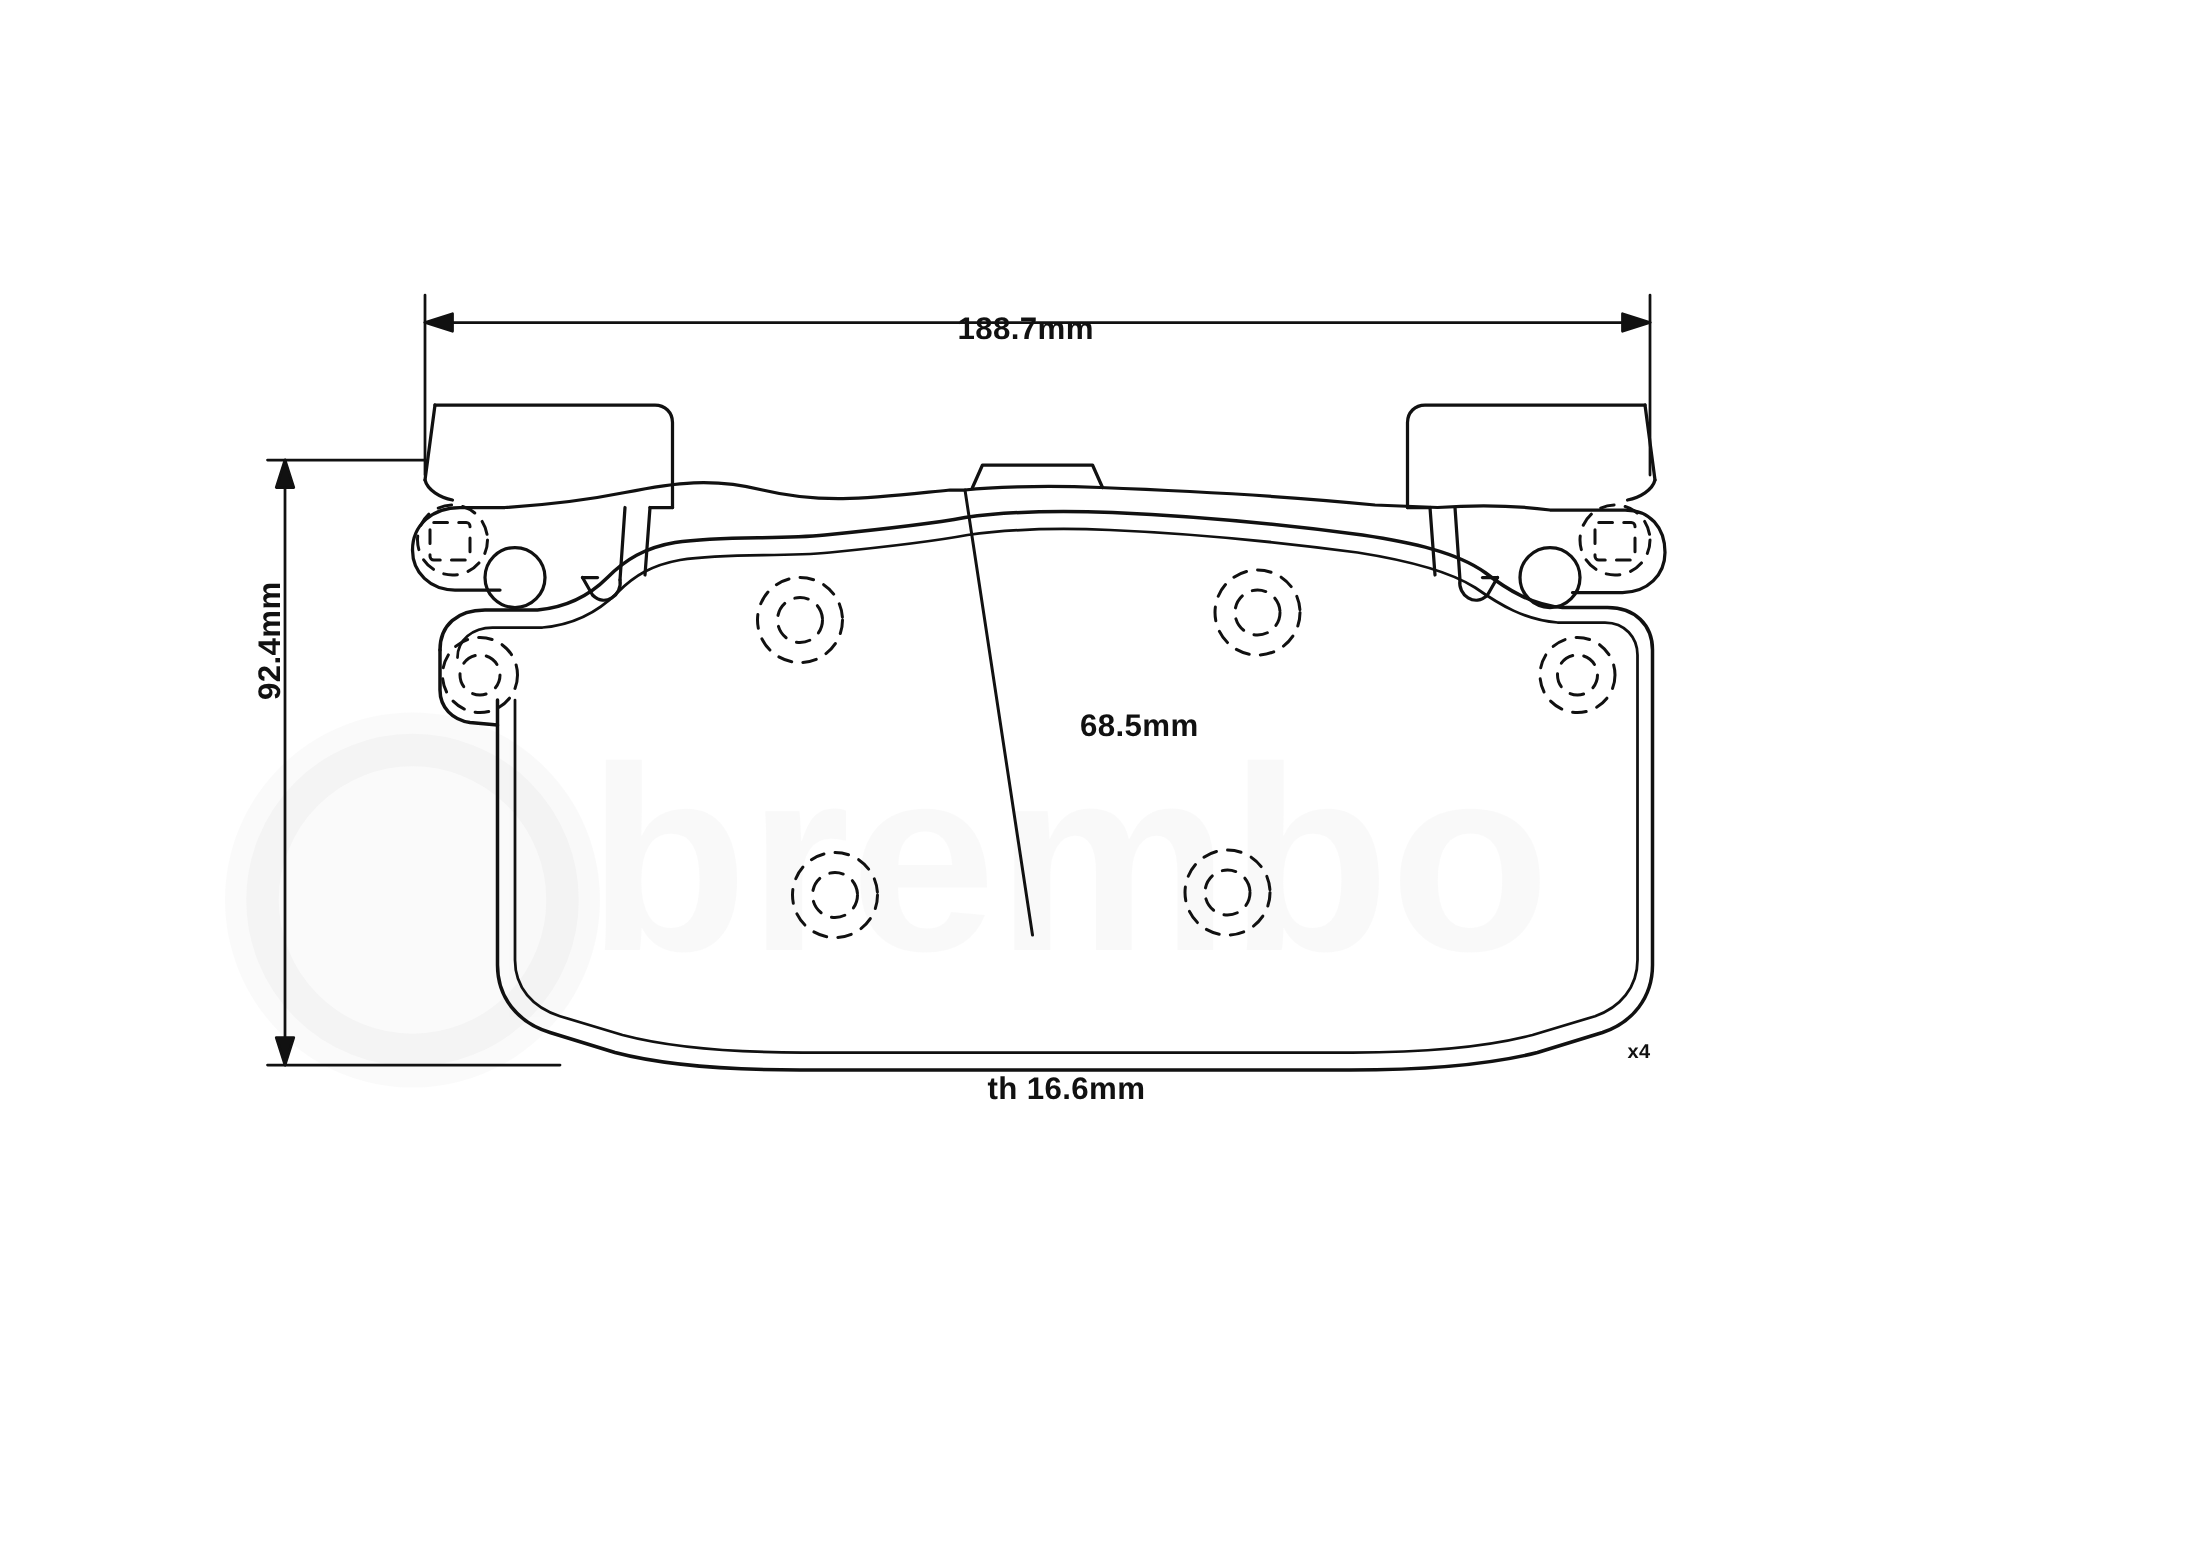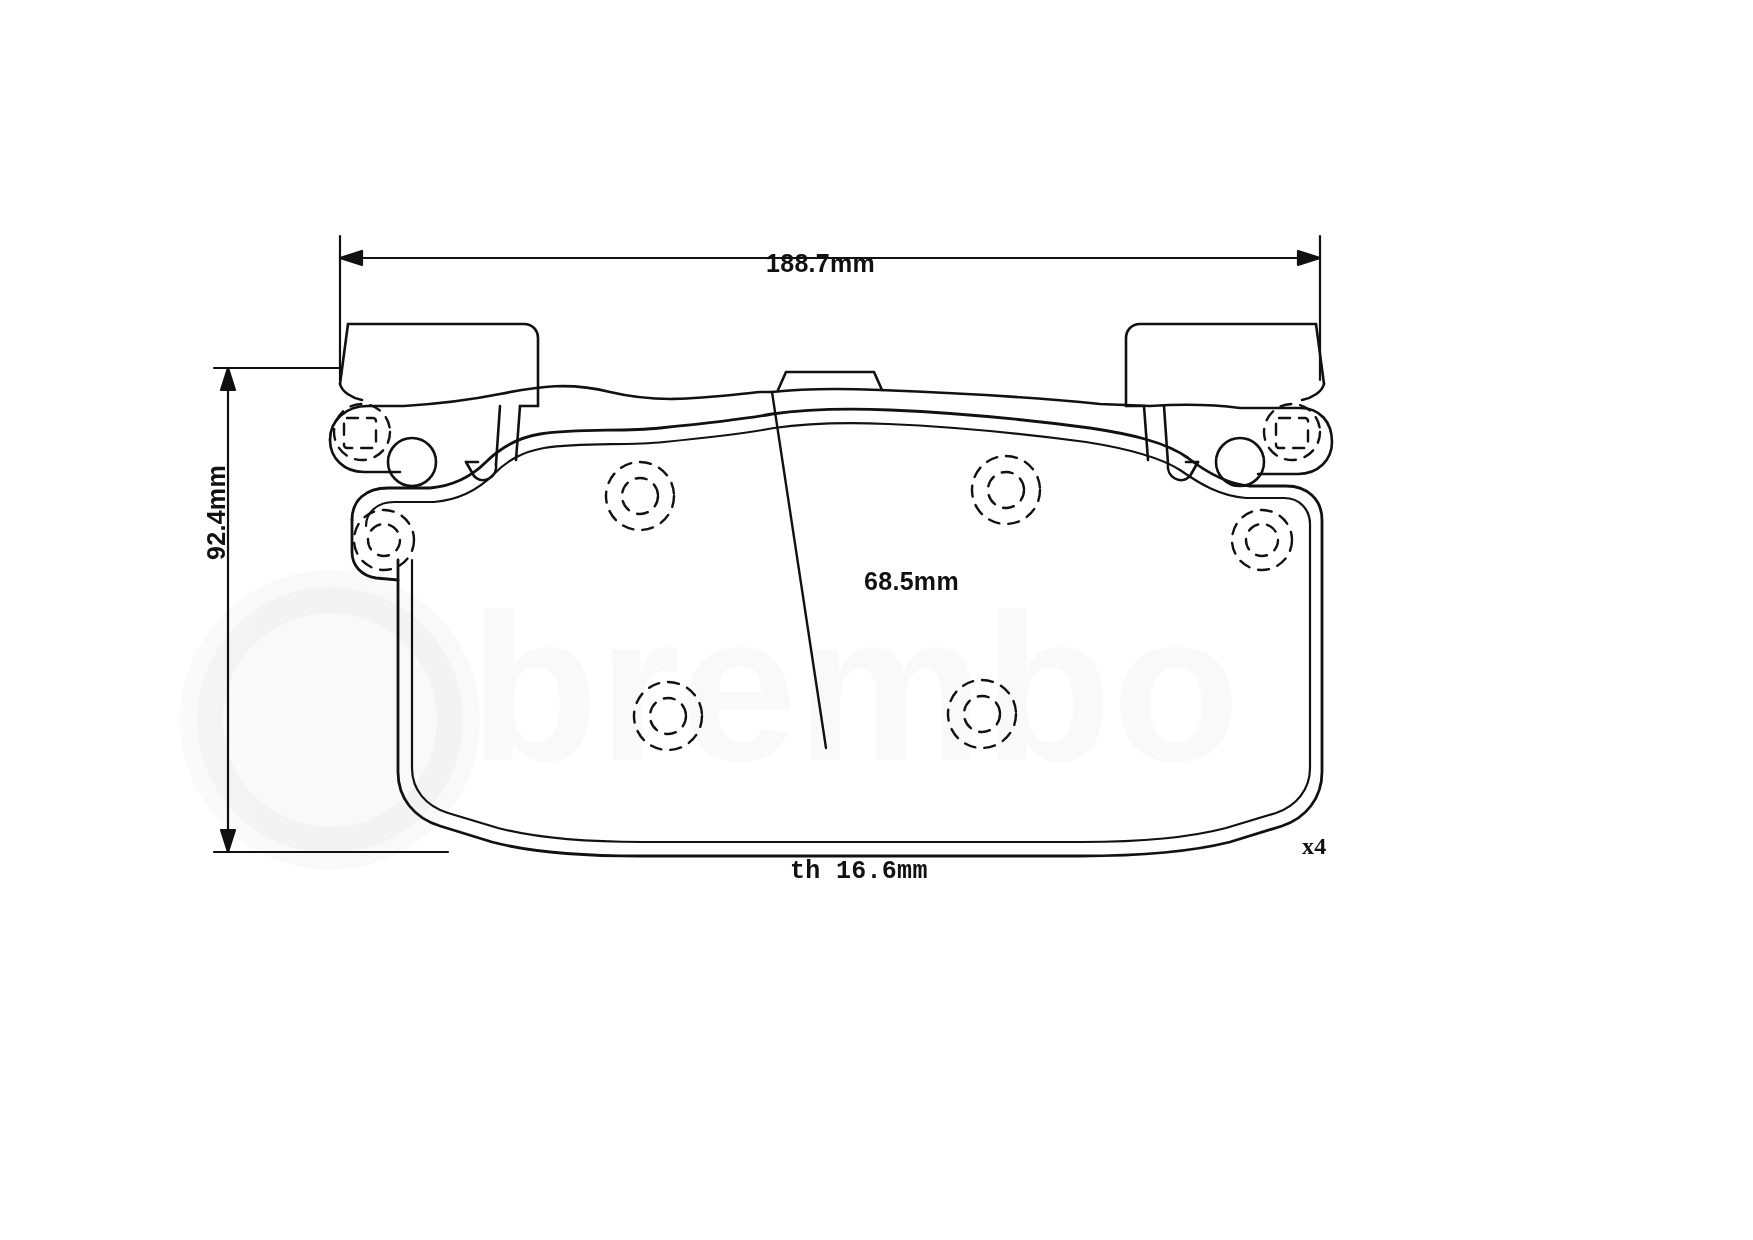--- a/index.html
+++ b/index.html
@@ -9,22 +9,22 @@
   }
   #stage{position:absolute;left:0;top:0;width:1753px;height:1240px;}
   svg.draw{position:absolute;left:0;top:0;width:1753px;height:1240px;}
   .dimlabel{
     position:absolute;font-weight:bold;font-size:25px;letter-spacing:0.3px;
     color:#111;white-space:nowrap;
   }
   #lbl-width{left:766px;top:225px;margin-top:24px;}
   #lbl-height{left:202px;top:560px;transform:rotate(-90deg);transform-origin:left top;}
   #lbl-inner{left:864px;top:567px;}
-  #lbl-thick{left:790px;top:857px;font-family:Liberation Mono, monospace;}
-  #lbl-qty{left:1302px;top:833px;font-size:24px;font-family:Liberation Serif, serif;}
+  #lbl-thick{left:790px;top:857px;}
+  #lbl-qty{left:1302px;top:833px;font-size:16px;}
 </style>
 </head>
 <body>
 
 <div id="stage">
 
   <svg class="draw" viewBox="0 0 1753 1240">
     <g fill="none" stroke="#111111" stroke-width="2.6" stroke-linecap="round" stroke-linejoin="round">
 
       <g opacity="0.045" stroke="none" fill="#8a8a8a">

